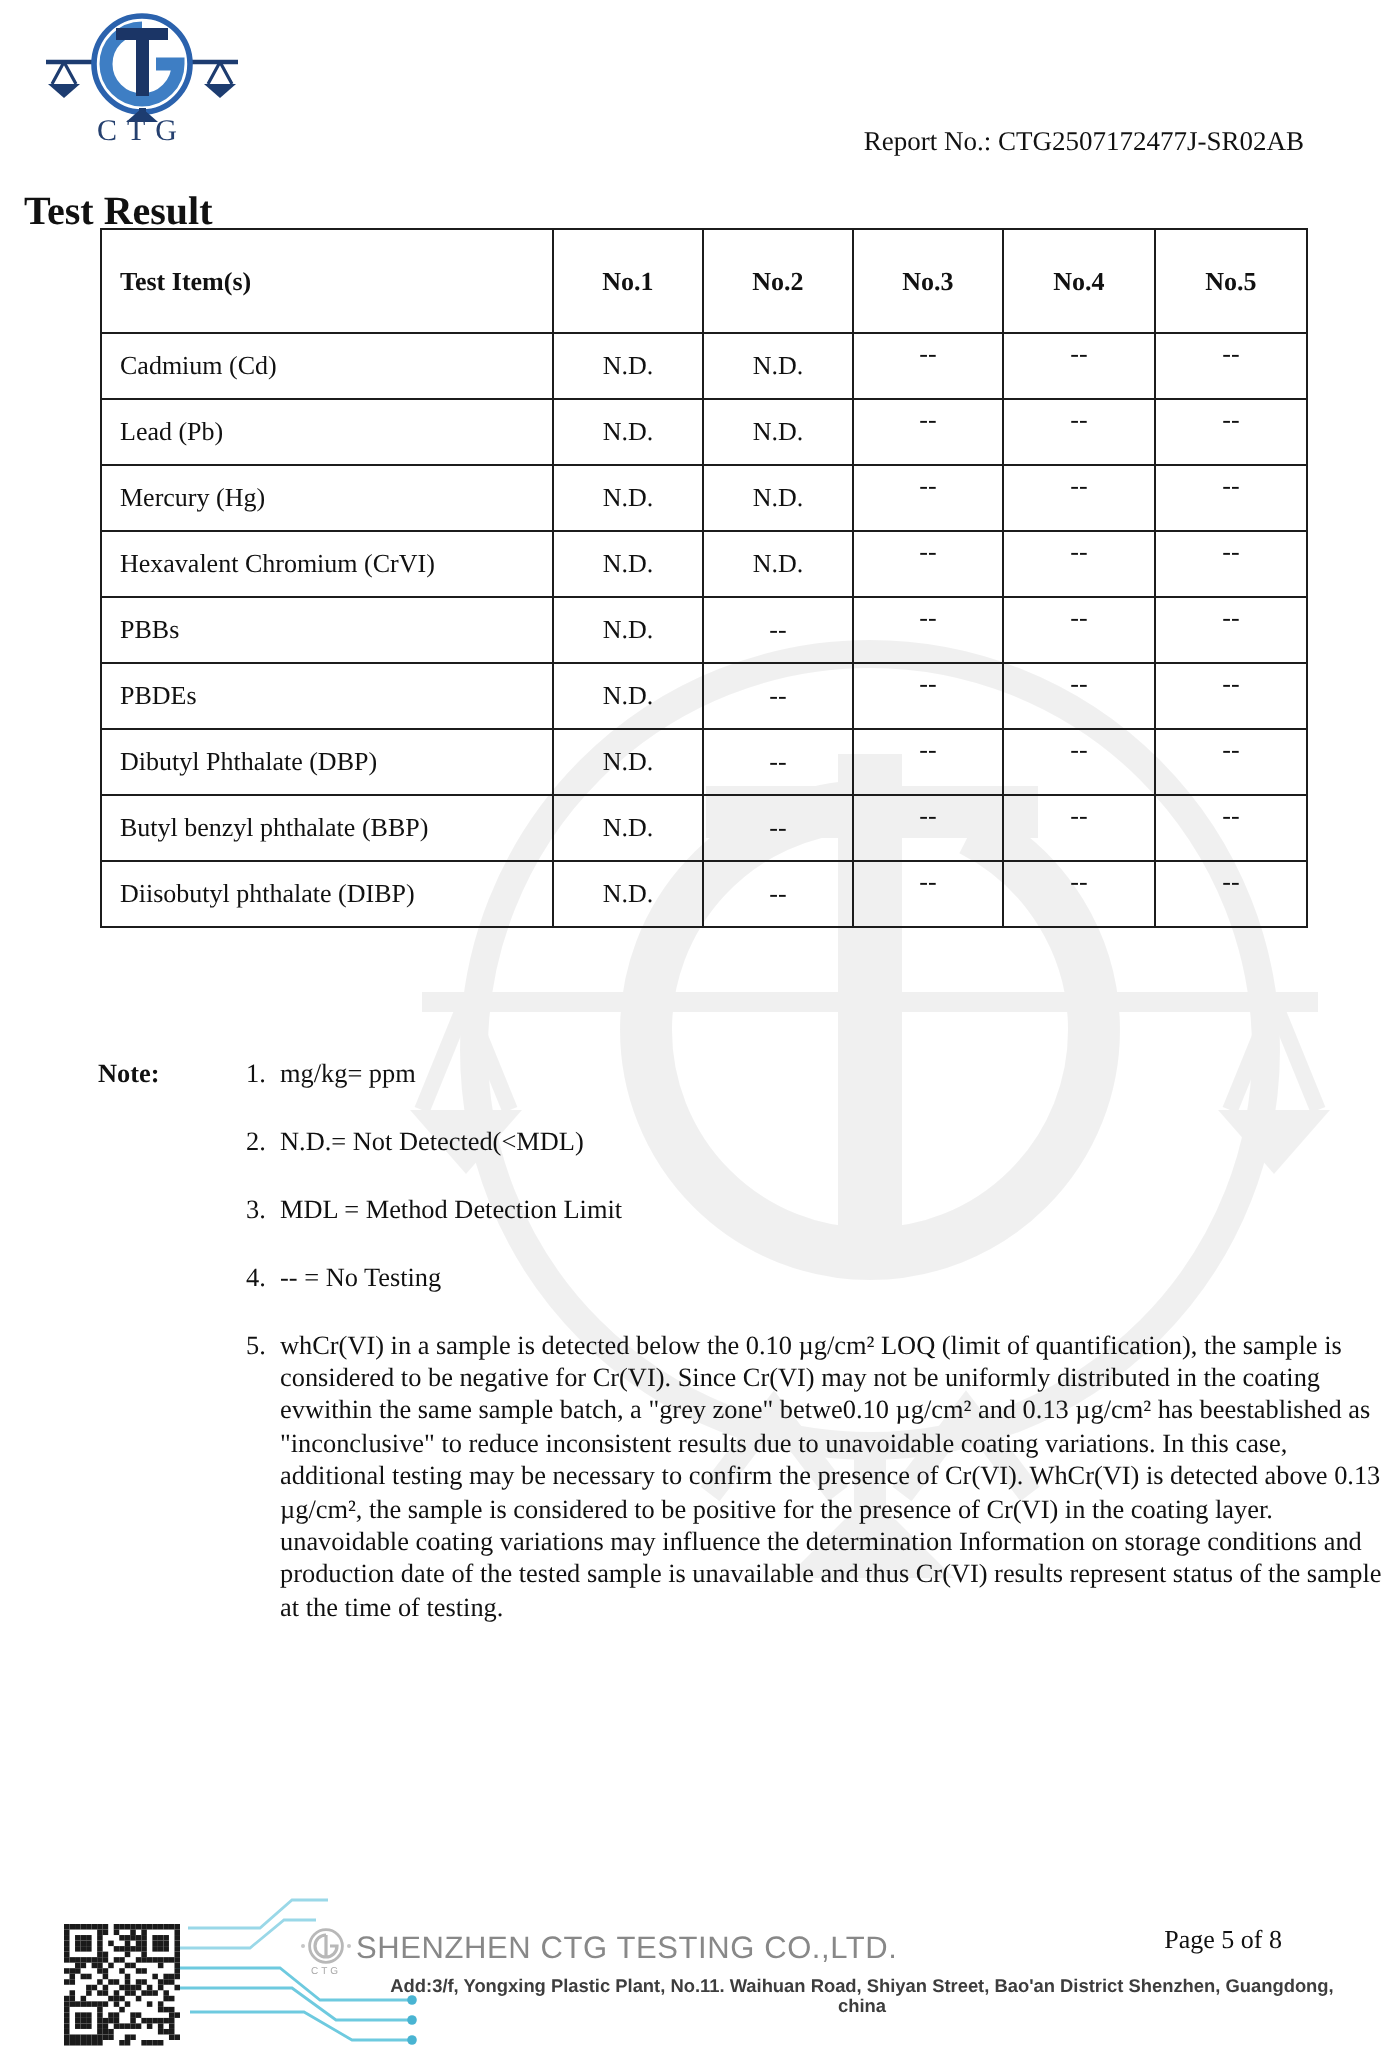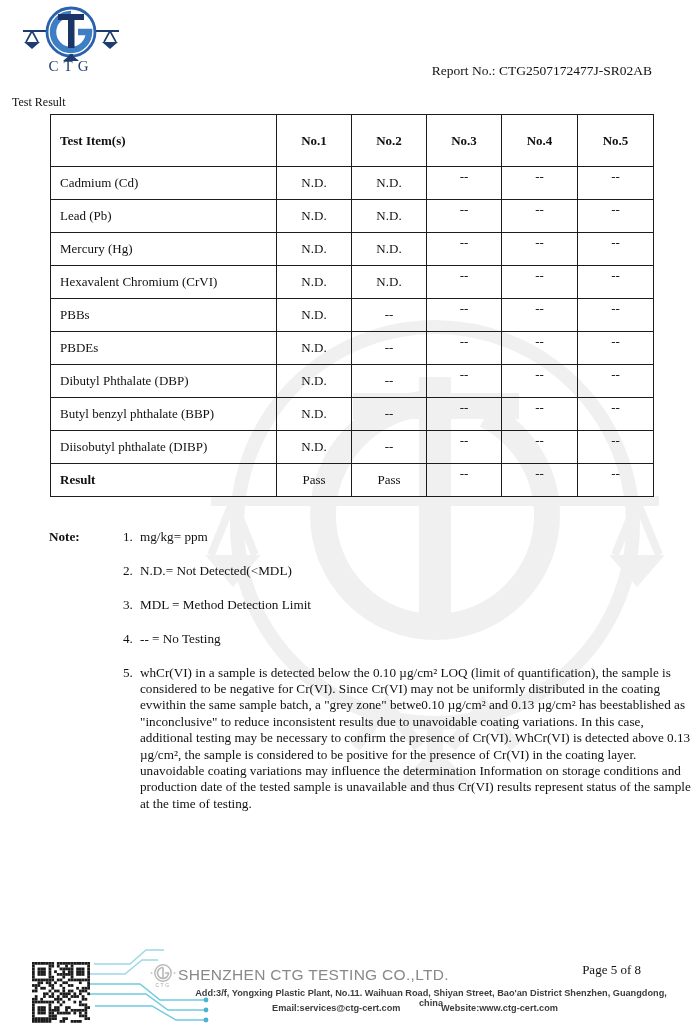--- a/index.html
+++ b/index.html
@@ -5,21 +5,21 @@
   html,body{margin:0;padding:0;background:#d7d7d7;}
   .page{position:relative;width:693px;height:1024px;background:#ffffff;overflow:hidden;
         font-family:"Liberation Serif",serif;color:#111;}
   
   .watermark{position:absolute;left:205px;top:315px;width:460px;height:480px;z-index:0;opacity:.055;}
   
   .logo-svg{position:absolute;left:18px;top:5px;width:106px;height:56px;z-index:2;}
   .logo-caption{position:absolute;left:39px;top:58px;width:64px;text-align:center;
         font-size:15px;letter-spacing:5px;color:#25406f;z-index:2;}
   .report-no{position:absolute;top:63px;right:41px;font-size:13.5px;z-index:2;}
-  .section-title{position:absolute;top:95px;left:12px;font-size:12px;font-weight:normal;z-index:2;}
+  .section-title{position:absolute;top:95px;left:12px;font-size:20px;font-weight:bold;z-index:2;}
   
   table.results{position:absolute;left:50px;top:114px;width:603px;border-collapse:collapse;
         table-layout:fixed;font-size:13px;z-index:1;background:transparent;}
   .results th,.results td{border:1px solid #1c1c1c;}
   .results th{font-weight:bold;height:27px;text-align:center;padding:12px;}
   .results th.item{text-align:left;padding-left:9px;}
   .results td{height:30px;text-align:center;vertical-align:middle;padding:0;}
   .results td.item{text-align:left;padding-left:9px;}
   .results td.bold{font-weight:bold;}
   .results td.dash-hi{vertical-align:top;padding-top:2px;line-height:15px;}
@@ -164,28 +164,20 @@
           <td>N.D.</td>
           <td>--</td>
           <td class="dash-hi">--</td>
           <td class="dash-hi">--</td>
           <td class="dash-hi">--</td>
         </tr>
         <tr>
           <td class="item">Diisobutyl phthalate (DIBP)</td>
           <td>N.D.</td>
           <td>--</td>
-          <td class="dash-hi">--</td>
-          <td class="dash-hi">--</td>
-          <td class="dash-hi">--</td>
-        </tr>
-        <tr>
-          <td class="item bold">Result</td>
-          <td>Pass</td>
-          <td>Pass</td>
           <td class="dash-hi">--</td>
           <td class="dash-hi">--</td>
           <td class="dash-hi">--</td>
         </tr>
       </tbody>
   </table>
 
   <div class="notes">
     <div class="note-label">Note:</div>
     <div class="note-items">
@@ -484,19 +476,15 @@
     <circle cx="14" cy="10" r="8.2" fill="none" stroke="#b8b8b8" stroke-width="1.4"></circle>
     <path d="M14,4.5 A5.5,5.5 0 1 0 19.5,10 L16,10" fill="none" stroke="#b8b8b8" stroke-width="1.6"></path>
     <line x1="14" y1="4.5" x2="14" y2="15.5" stroke="#b8b8b8" stroke-width="1.6"></line>
     <circle cx="2.5" cy="10" r="1" fill="#c6c6c6"></circle>
     <circle cx="25.5" cy="10" r="1" fill="#c6c6c6"></circle>
     <text x="14" y="24" text-anchor="middle" font-family="Liberation Sans, sans-serif" font-size="5" letter-spacing="1.5" fill="#a8a8a8">CTG</text>
   </svg>
 
   <div class="footer-company">SHENZHEN CTG TESTING CO.,LTD.</div>
   <div class="footer-address">Add:3/f, Yongxing Plastic Plant, No.11. Waihuan Road, Shiyan Street, Bao'an District Shenzhen, Guangdong, china</div>
-  <div class="footer-contact">
-    <span>Email:services@ctg-cert.com</span>
-    <span>Website:www.ctg-cert.com</span>
-  </div>
   <div class="page-number">Page 5 of 8</div>
 
 </div>
 
 </body></html>

